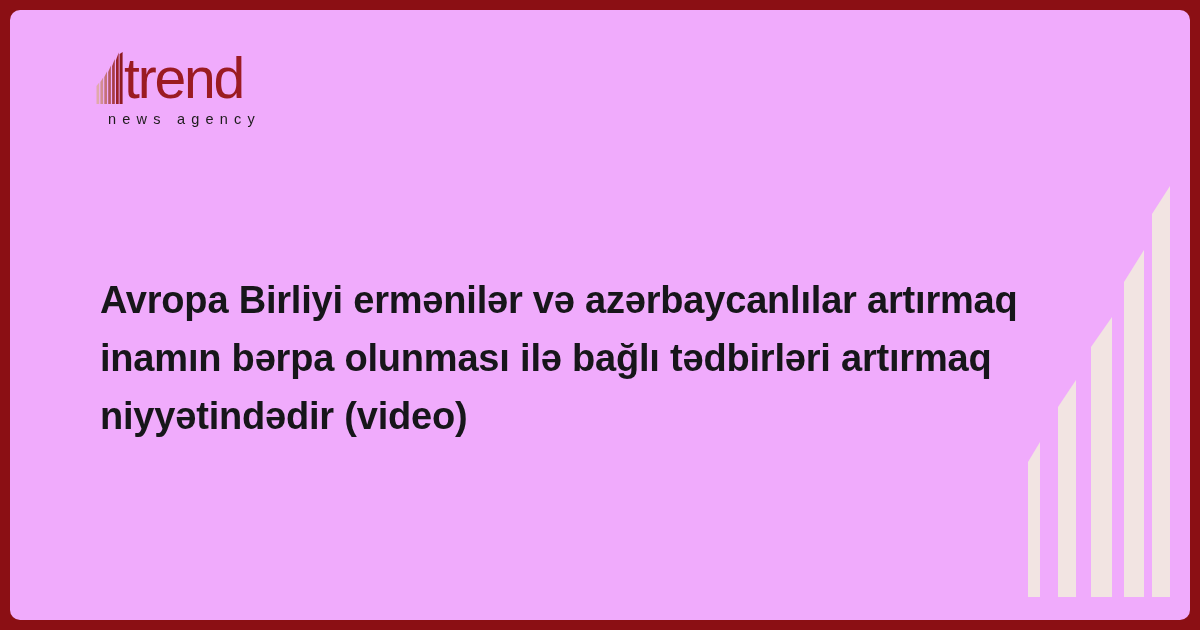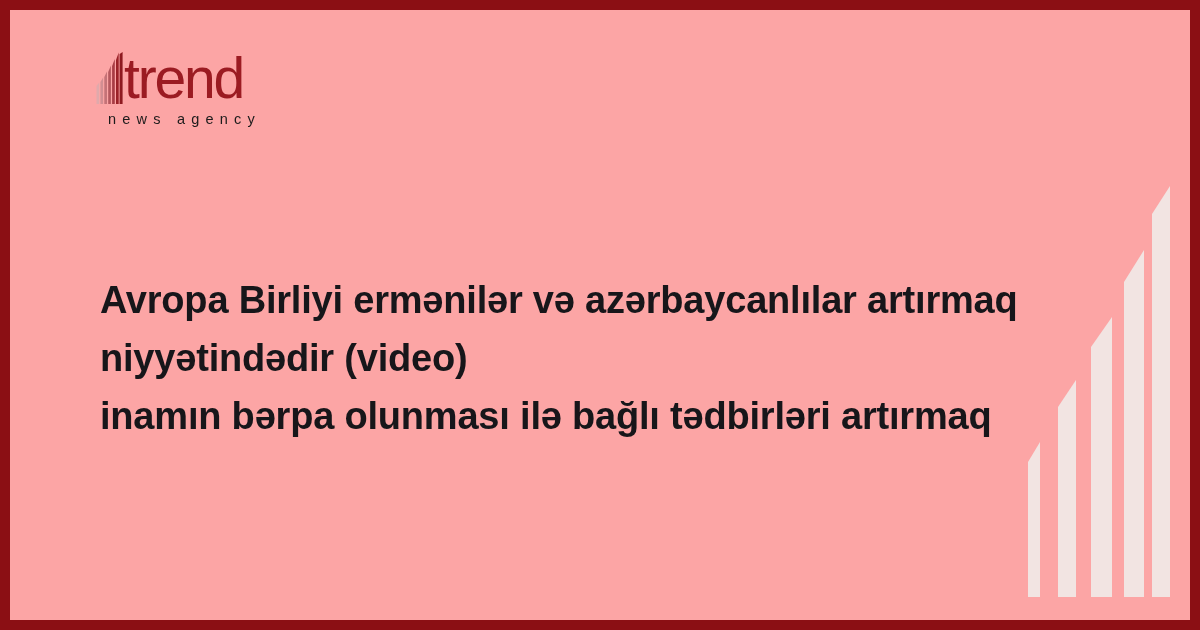--- a/index.html
+++ b/index.html
@@ -19,22 +19,23 @@
     font-family: "Liberation Sans", sans-serif;
     background: #8b0f14;               
   }
 
   .card-inner {
     position: absolute;
     left: 10px;
     top: 10px;
     right: 10px;
     bottom: 10px;
-    background: #fca5a5;               
+    background: #f0abfc;               
     overflow: hidden;
+    border-radius: 10px;
   }
 
   
   .watermark {
     position: absolute;
     right: 20px;
     top: 162px;
     width: 142px;
     height: 425px;
     pointer-events: none;
@@ -129,18 +130,18 @@
             <polygon points="23.6,2 26.6,0 26.6,52 23.6,52" fill="#8e1a20"></polygon>
           </svg>
         </span>
         <span class="logo-word">trend</span>
       </div>
       <div class="logo-sub">news agency</div>
     </div>
 
     <h1 class="headline">
       <span>Avropa Birliyi ermənilər və azərbaycanlılar artırmaq</span>
+      <span>inamın bərpa olunması ilə bağlı tədbirləri artırmaq</span>
       <span>niyyətindədir (video)</span>
-      <span>inamın bərpa olunması ilə bağlı tədbirləri artırmaq</span>
     </h1>
 
   </div>
 </div>
 
 </body></html>

